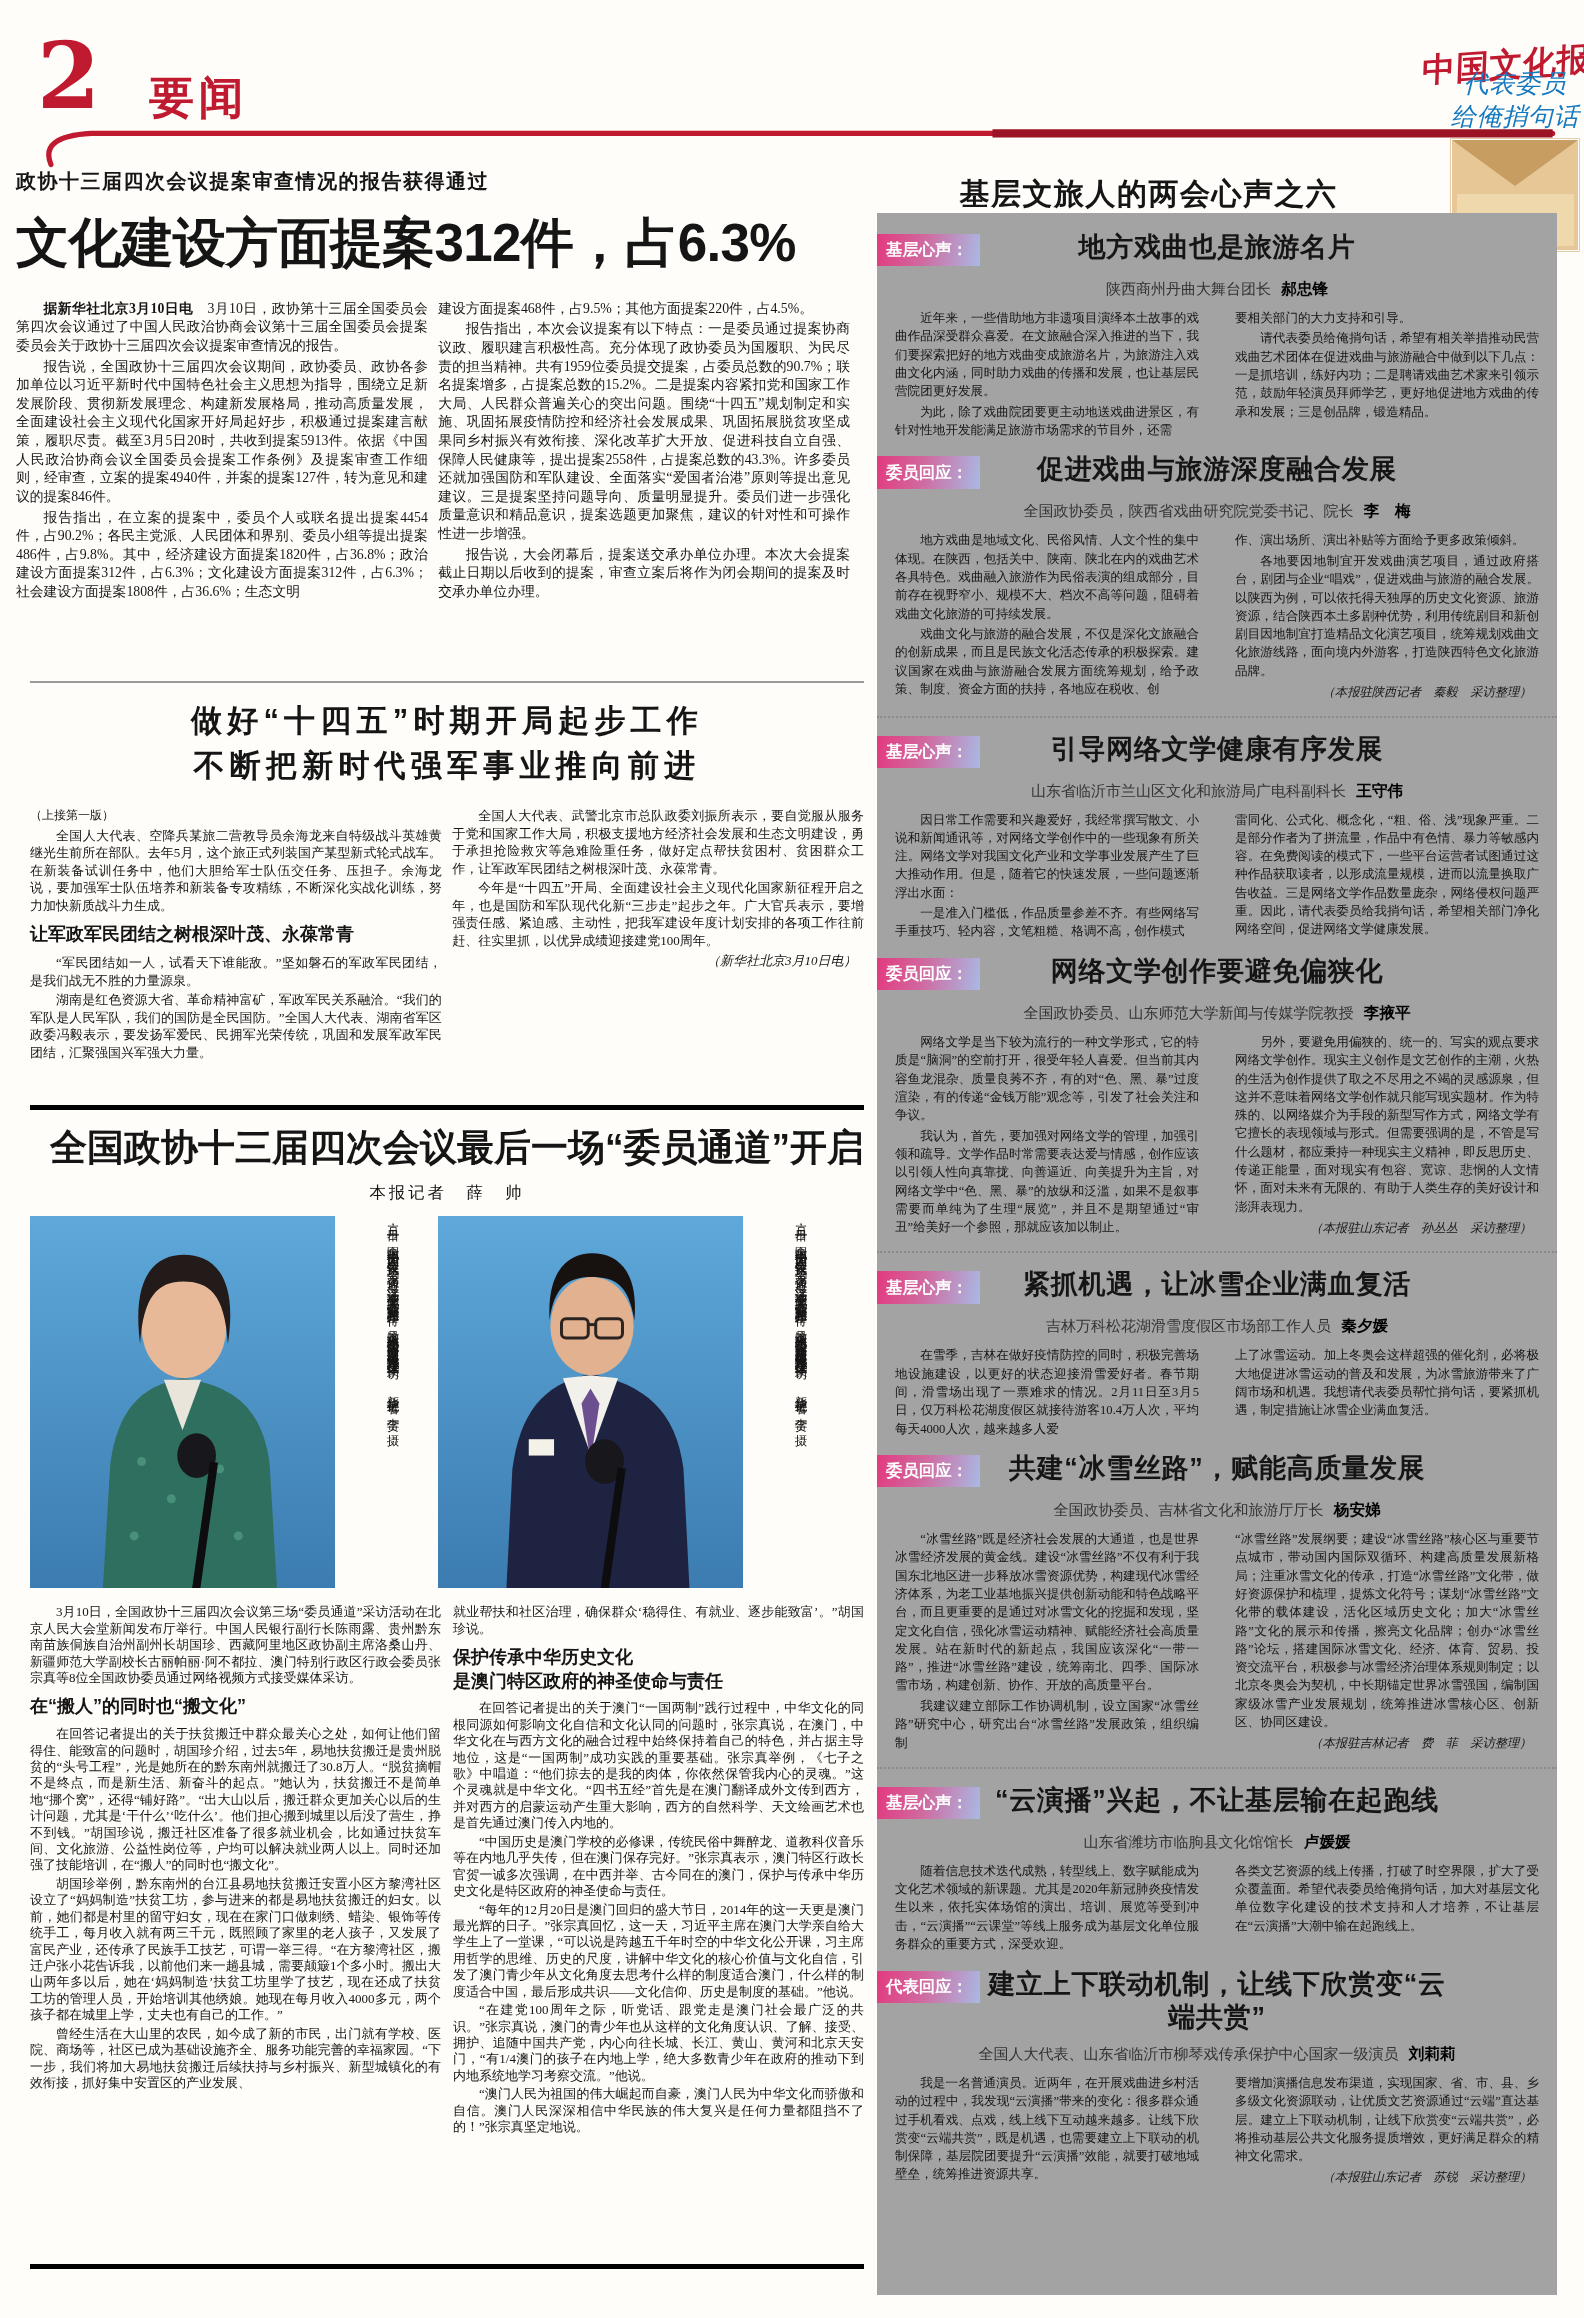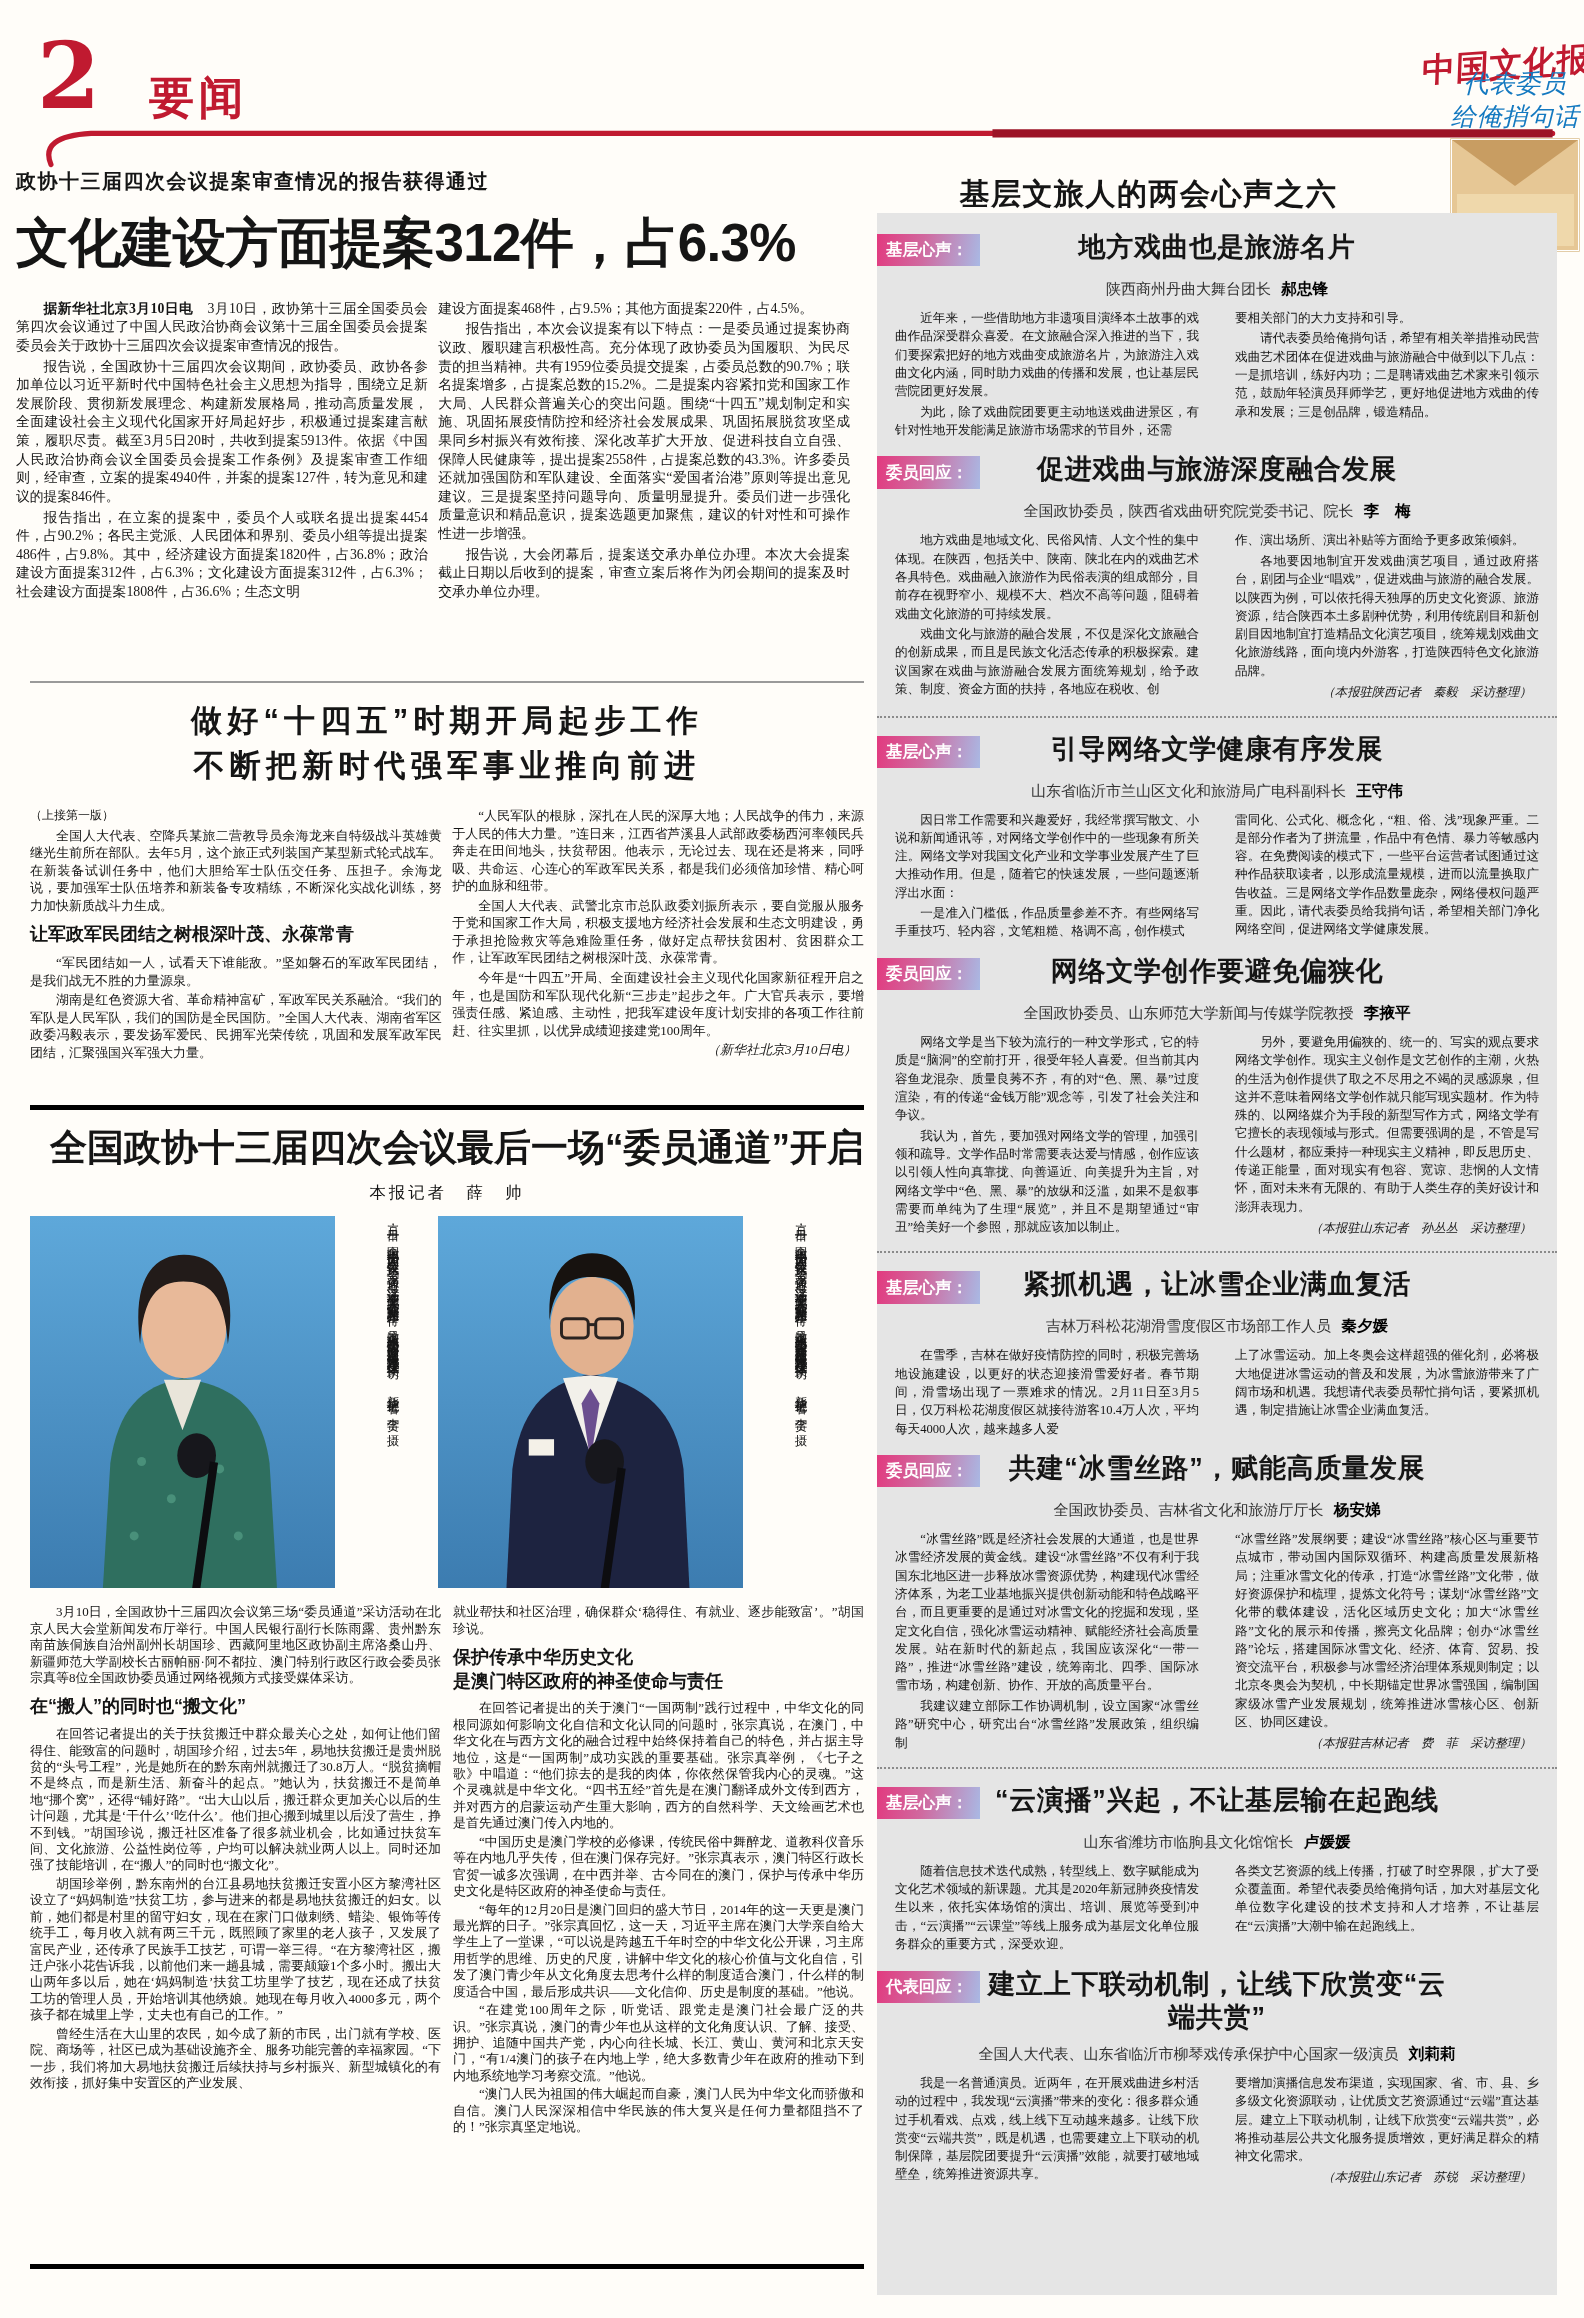--- a/index.html
+++ b/index.html
@@ -59,21 +59,21 @@
   #sb-swoosh{left:904px;top:217px;}
   #badge{left:1449px;top:67px;width:132px;text-align:center;}
   #badge .bt{font-size:25px;font-weight:400;color:#1479c0;font-style:italic;line-height:1.3;letter-spacing:0.7px;}
   .envelope{position:relative;margin:7.4px auto 0 auto;width:126px;height:110px;background:#e6c795;
             border:1.5px solid #fff;box-shadow:0 0 0 0.7px #d8b887;}
   .envelope:before{content:"";position:absolute;left:0;top:0;width:0;height:0;
             border-left:63px solid transparent;border-right:63px solid transparent;
             border-top:46px solid #c89d62;}
   .envelope:after{content:"";position:absolute;left:4.5px;bottom:4.5px;width:117px;height:52px;background:#efd8ab;}
 
-  #sidebar{left:877px;top:213px;width:680px;height:2082px;background:#e5e5e5;
+  #sidebar{left:877px;top:213px;width:680px;height:2082px;background:#a3a3a3;
            padding:18px 18px 7.4px 18px;box-sizing:border-box;overflow:hidden;}
   .sb-section{margin-bottom:12px;}
   .sb-head{position:relative;text-align:center;min-height:39px;}
   .sb-label{position:absolute;left:-18px;top:3px;font-size:16.4px;font-weight:bold;color:#fff;
             padding:5.2px 12px 5.2px 9px;font-family:"Liberation Sans",sans-serif;
             background:linear-gradient(100deg,#e23a7f 0%,#d0699f 45%,#a9b9e4 100%);}
   .sb-title{font-size:27px;font-weight:900;letter-spacing:0.7px;display:inline-block;max-width:476px;
             font-family:"Liberation Sans",sans-serif;line-height:1.25;}
   .sb-attr{text-align:center;font-size:15px;color:#333;margin:9px 0 9px 0;}
   .sb-attr .nm{font-weight:900;color:#000;margin-left:10.4px;font-size:15.6px;}
@@ -118,21 +118,20 @@
     <div class="h2l sans">不断把新时代强军事业推向前进</div>
     <div class="twocol just">
       <div class="col">
         <p class="note">（上接第一版）</p>
         <p class="ind">全国人大代表、空降兵某旅二营教导员余海龙来自特级战斗英雄黄继光生前所在部队。去年5月，这个旅正式列装国产某型新式轮式战车。在新装备试训任务中，他们大胆给军士队伍交任务、压担子。余海龙说，要加强军士队伍培养和新装备专攻精练，不断深化实战化训练，努力加快新质战斗力生成。</p>
         <div class="subhead sans">让军政军民团结之树根深叶茂、永葆常青</div>
         <p class="ind">“军民团结如一人，试看天下谁能敌。”坚如磐石的军政军民团结，是我们战无不胜的力量源泉。</p>
         <p class="ind">湖南是红色资源大省、革命精神富矿，军政军民关系融洽。“我们的军队是人民军队，我们的国防是全民国防。”全国人大代表、湖南省军区政委冯毅表示，要发扬军爱民、民拥军光荣传统，巩固和发展军政军民团结，汇聚强国兴军强大力量。</p>
       </div>
       <div class="col">
-        <p class="ind">“人民军队的根脉，深扎在人民的深厚大地；人民战争的伟力，来源于人民的伟大力量。”连日来，江西省芦溪县人武部政委杨西河率领民兵奔走在田间地头，扶贫帮困。他表示，无论过去、现在还是将来，同呼吸、共命运、心连心的军政军民关系，都是我们必须倍加珍惜、精心呵护的血脉和纽带。</p>
         <p class="ind">全国人大代表、武警北京市总队政委刘振所表示，要自觉服从服务于党和国家工作大局，积极支援地方经济社会发展和生态文明建设，勇于承担抢险救灾等急难险重任务，做好定点帮扶贫困村、贫困群众工作，让军政军民团结之树根深叶茂、永葆常青。</p>
         <p class="ind">今年是“十四五”开局、全面建设社会主义现代化国家新征程开启之年，也是国防和军队现代化新“三步走”起步之年。广大官兵表示，要增强责任感、紧迫感、主动性，把我军建设年度计划安排的各项工作往前赶、往实里抓，以优异成绩迎接建党100周年。</p>
         <p class="credit">（新华社北京3月10日电）</p>
       </div>
     </div>
   </div>
   <div class="abs" id="rule2"></div>
 
   <div class="abs" id="article3">
     <div class="headline sans">全国政协十三届四次会议最后一场“委员通道”开启</div>

